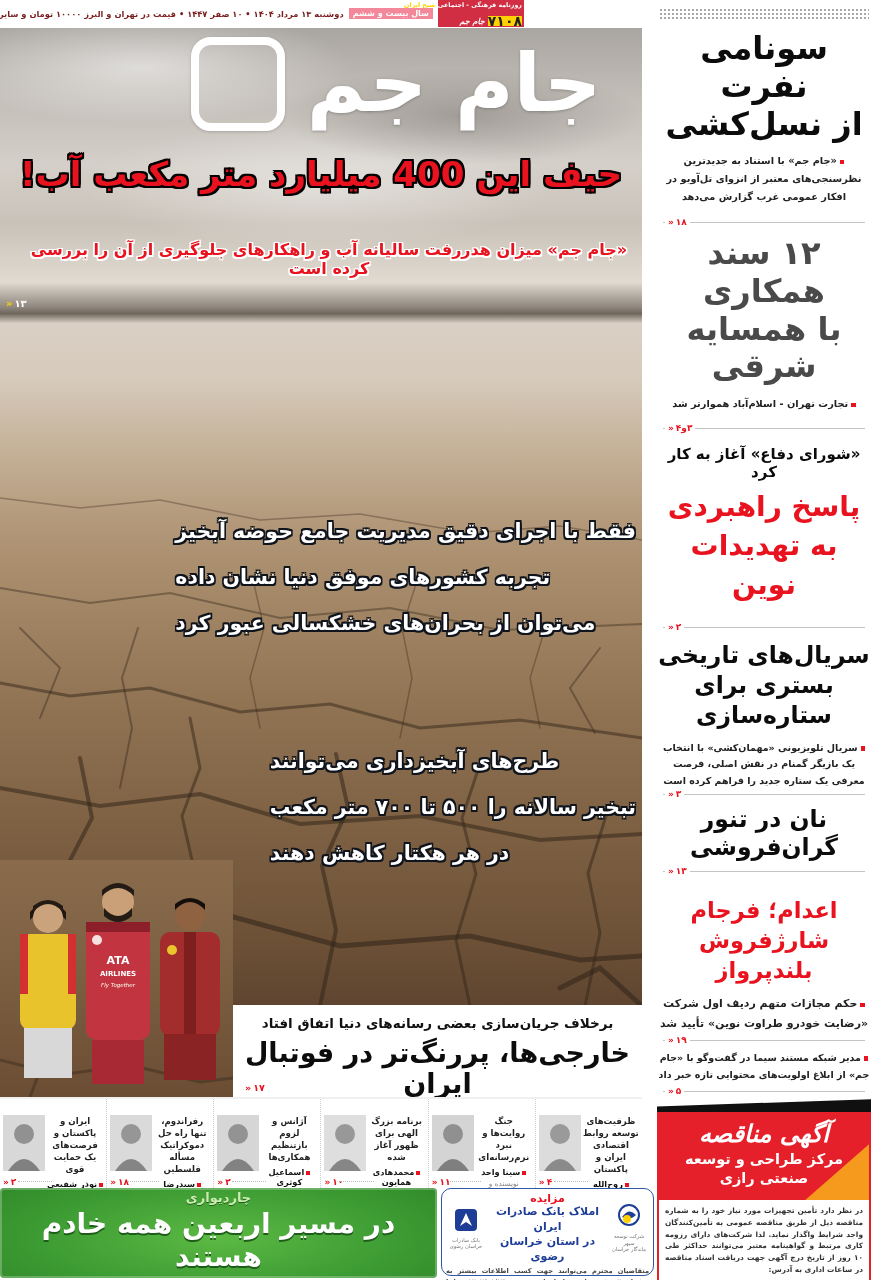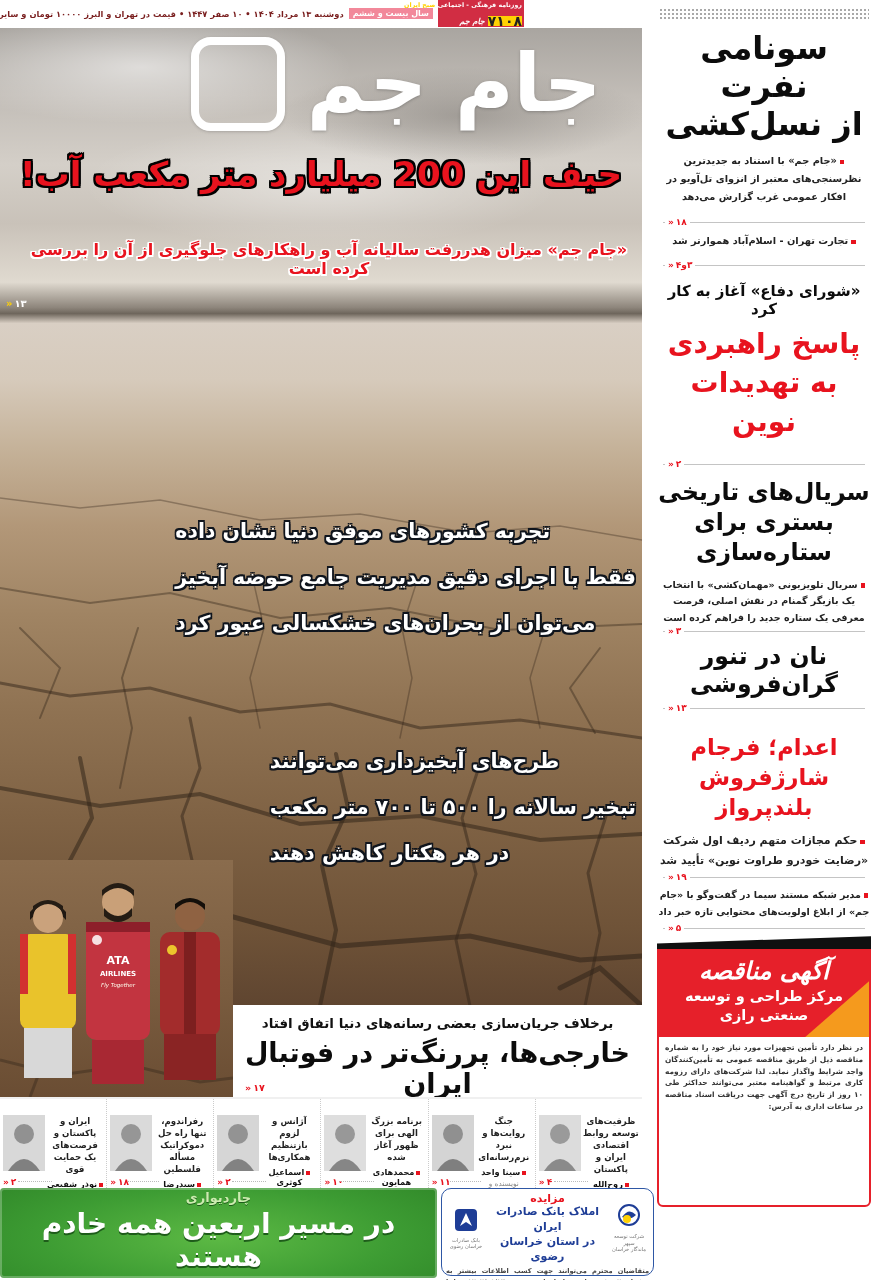--- a/index.html
+++ b/index.html
@@ -162,27 +162,27 @@
         <path d="M600 620 L570 660 L595 705" stroke-width="2" opacity=".4"></path>
       </g>
     </svg>
   </div>
 
   <div class="mast">
     <span class="word">جام جم</span>
     <span class="glyphbox"></span>
   </div>
 
-  <div class="lead-hl">حیف این 200 میلیارد متر مکعب آب!</div>
+  <div class="lead-hl">حیف این 400 میلیارد متر مکعب آب!</div>
   <div class="lead-sub">«جام جم» میزان هدررفت سالیانه آب و راهکارهای جلوگیری از آن را بررسی کرده است</div>
   <div class="photo-pref">۱۳</div>
 
   <div class="quote q1">
+    <div>فقط با اجرای دقیق مدیریت جامع حوضه آبخیز</div>
     <div>تجربه کشورهای موفق دنیا نشان داده</div>
-    <div>فقط با اجرای دقیق مدیریت جامع حوضه آبخیز</div>
     <div>می‌توان از بحران‌های خشکسالی عبور کرد</div>
   </div>
   <div class="quote q2">
     <div>طرح‌های آبخیزداری می‌توانند</div>
     <div>تبخیر سالانه را ۵۰۰ تا ۷۰۰ متر مکعب</div>
     <div>در هر هکتار کاهش دهند</div>
   </div>
 
   <div class="players">
     <svg width="233" height="237" viewBox="0 0 233 237">
@@ -358,20 +358,22 @@
     <div>
       <div class="hl hl1">سونامی نفرت
 از نسل‌کشی</div>
       <div class="sub"><i></i><span>«جام جم» با استناد به جدیدترین نظرسنجی‌های معتبر از انزوای تل‌آویو در افکار عمومی غرب گزارش می‌دهد</span></div>
       <div class="rdiv d1">
           <span class="pmark">۱۸</span>
         </div>
     </div>
 
     <div>
+      <div class="hl hl2">۱۲ سند همکاری
+با همسایه شرقی</div>
       <div class="sub"><i></i><span>تجارت تهران - اسلام‌آباد هموارتر شد</span></div>
       <div class="rdiv d2">
           <span class="pmark">۳و۴</span>
         </div>
     </div>
 
     <div>
       <div class="kick3">«شورای دفاع» آغاز به کار کرد</div>
       <div class="hl hl3">پاسخ راهبردی
 به تهدیدات نوین</div>

